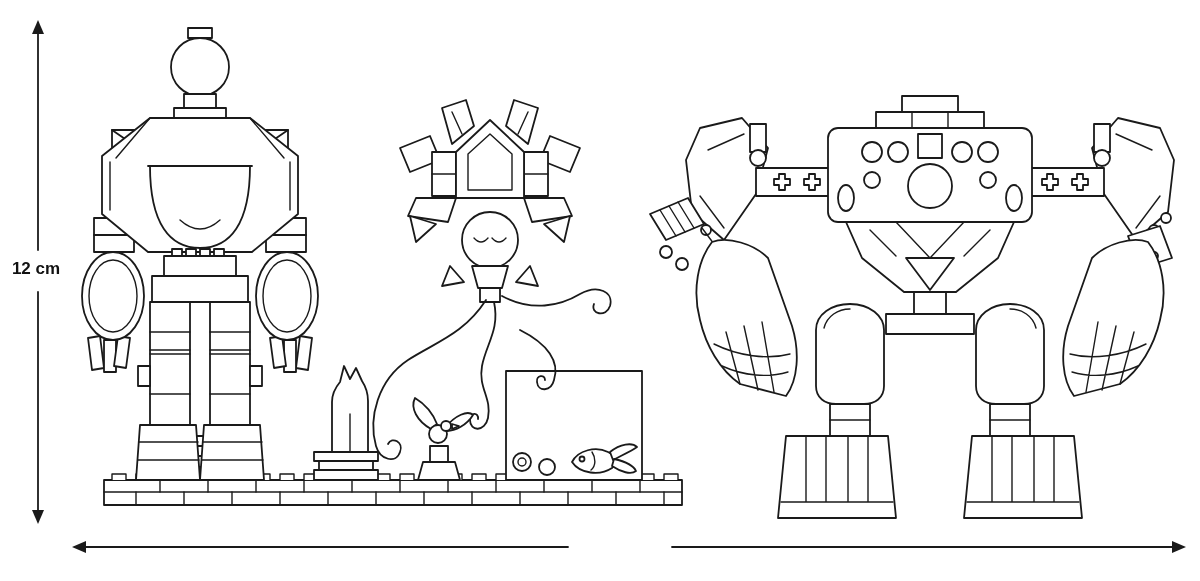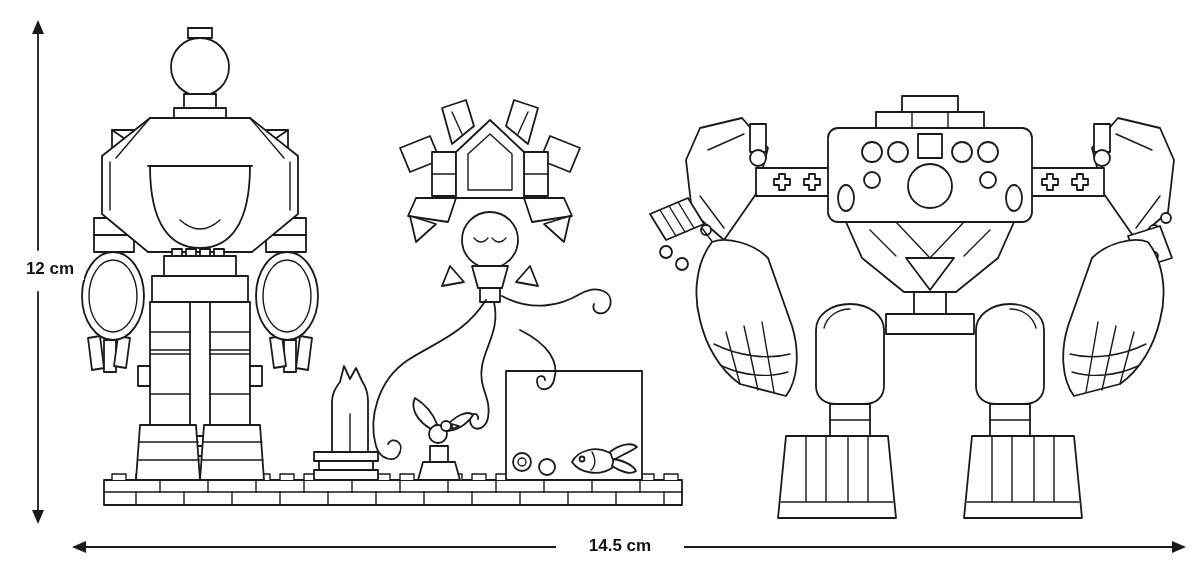--- a/index.html
+++ b/index.html
@@ -6,21 +6,21 @@
   #canvas{position:relative;width:1200px;height:581px;background:#ffffff;overflow:hidden;
           font-family:"Liberation Sans", sans-serif;}
   #art{position:absolute;left:0;top:0;}
   .s{stroke:#1a1a1a;stroke-width:1.8;stroke-linejoin:round;stroke-linecap:round;}
   .f0{fill:none;}
   .f1{fill:#ffffff;}
   .fb{fill:#1a1a1a;stroke:none;}
   .thin{stroke-width:1.4;}
   .dim-label{position:absolute;font-weight:700;font-size:17px;color:#111;
              text-align:center;background:#fff;line-height:22px;}
-  #height-label{left:16px;top:258px;width:68px;}
+  #height-label{left:2px;top:258px;width:68px;}
   #width-label{left:556px;top:535px;width:128px;}
 </style>
 </head>
 <body>
 
 <div id="canvas">
 
   <svg id="art" width="1200" height="581" viewBox="0 0 1200 581">
 
     <g>
@@ -236,15 +236,14 @@
 
       <polygon class="s f1" points="786,436 888,436 896,518 778,518"></polygon>
       <path class="s f0 thin" d="M806 436 V502 M826 436 V502 M848 436 V502 M868 436 V502 M781 502 H893"></path>
       <polygon class="s f1" points="972,436 1074,436 1082,518 964,518"></polygon>
       <path class="s f0 thin" d="M992 436 V502 M1012 436 V502 M1034 436 V502 M1054 436 V502 M967 502 H1079"></path>
     </g>
   </svg>
 
   <div class="dim-label" id="height-label">12 cm</div>
 
-  <div class="dim-label" id="width-label">14.5 cm</div>
 
 </div>
 
 </body></html>

